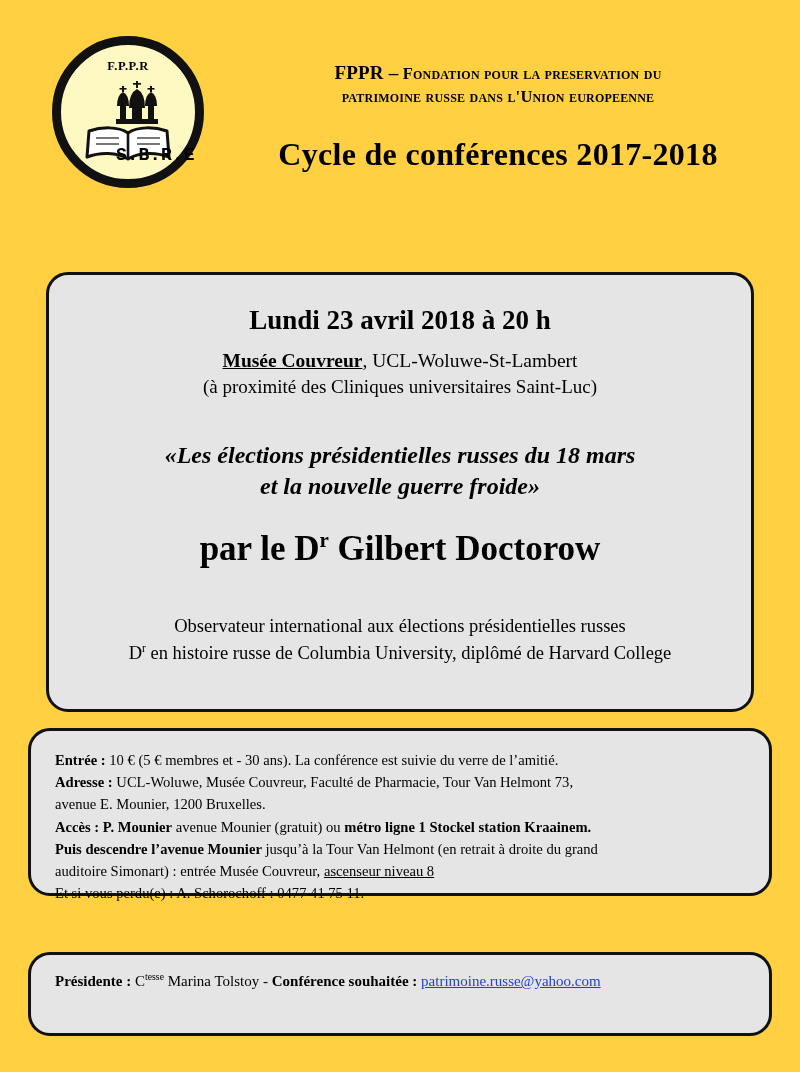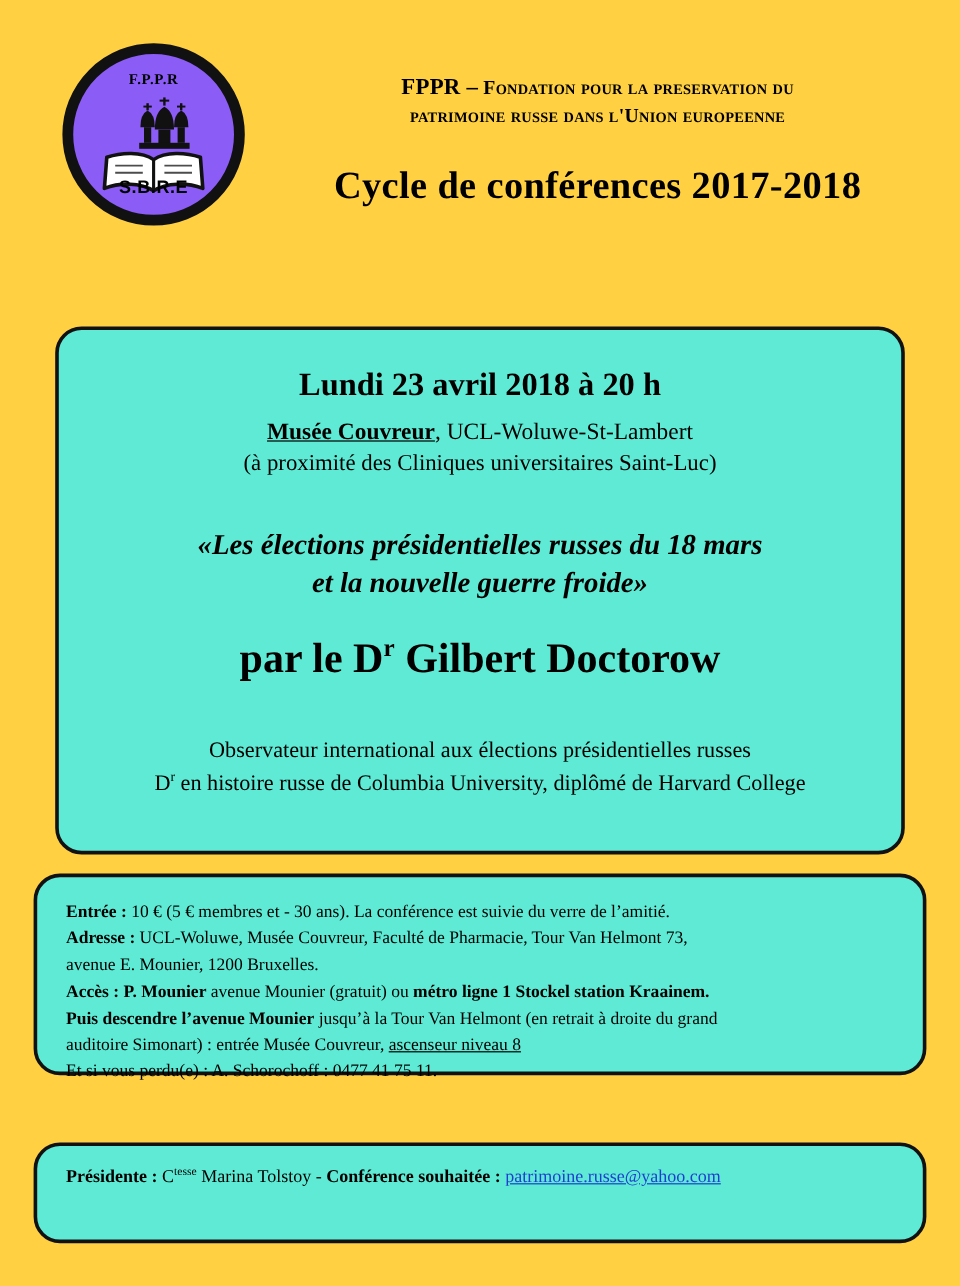--- a/index.html
+++ b/index.html
@@ -21,21 +21,21 @@
     display: flex;
     align-items: flex-start;
     padding: 30px 30px 0 52px;
   }
 
   .logo {
     width: 152px;
     height: 152px;
     flex: 0 0 152px;
     border-radius: 50%;
-    background: #8b5cf6;
+    background: #fef9c3;
     border: 9px solid #111;
     position: relative;
     box-sizing: border-box;
     margin-top: 6px;
   }
   .logo .logo-top-text {
     position: absolute;
     top: 14px;
     left: 0;
     right: 0;
@@ -43,25 +43,25 @@
     font-size: 12.5px;
     font-weight: bold;
     letter-spacing: 0.5px;
     font-family: "Liberation Serif", serif;
   }
   .logo .logo-bottom-text {
     position: absolute;
     bottom: 14px;
     left: 0;
     right: 0;
-    text-align: center;
-    font-size: 15px;
+    text-align: right;
+    font-size: 18px;
     font-weight: bold;
     letter-spacing: 0.5px;
-    font-family: Liberation Sans, sans-serif;
+    font-family: Liberation Mono, monospace;
   }
   .logo .church {
     position: absolute;
     top: 36px;
     left: 0;
     right: 0;
     height: 50px;
   }
   .logo .book {
     position: absolute;
@@ -91,21 +91,21 @@
   }
   .cycle-title {
     margin-top: 28px;
     font-size: 32px;
     font-weight: bold;
     letter-spacing: 0.3px;
   }
 
   
   .panel {
-    background: #5eead4;
+    background: #e5e5e5;
     border: 3px solid #111;
     border-radius: 22px;
     box-sizing: border-box;
   }
 
   .main-panel {
     position: absolute;
     left: 46px;
     top: 272px;
     width: 708px;

